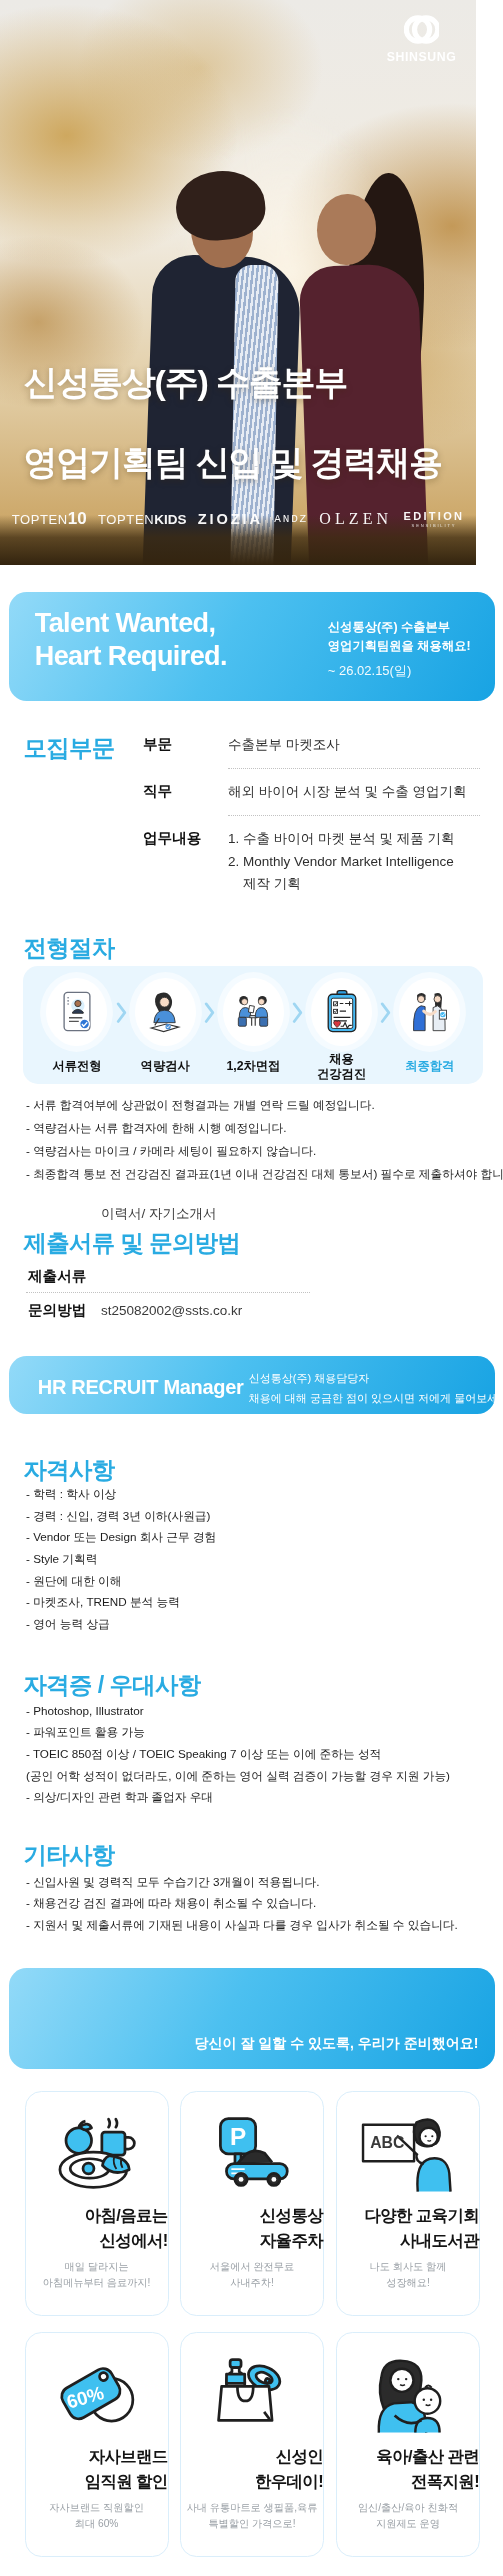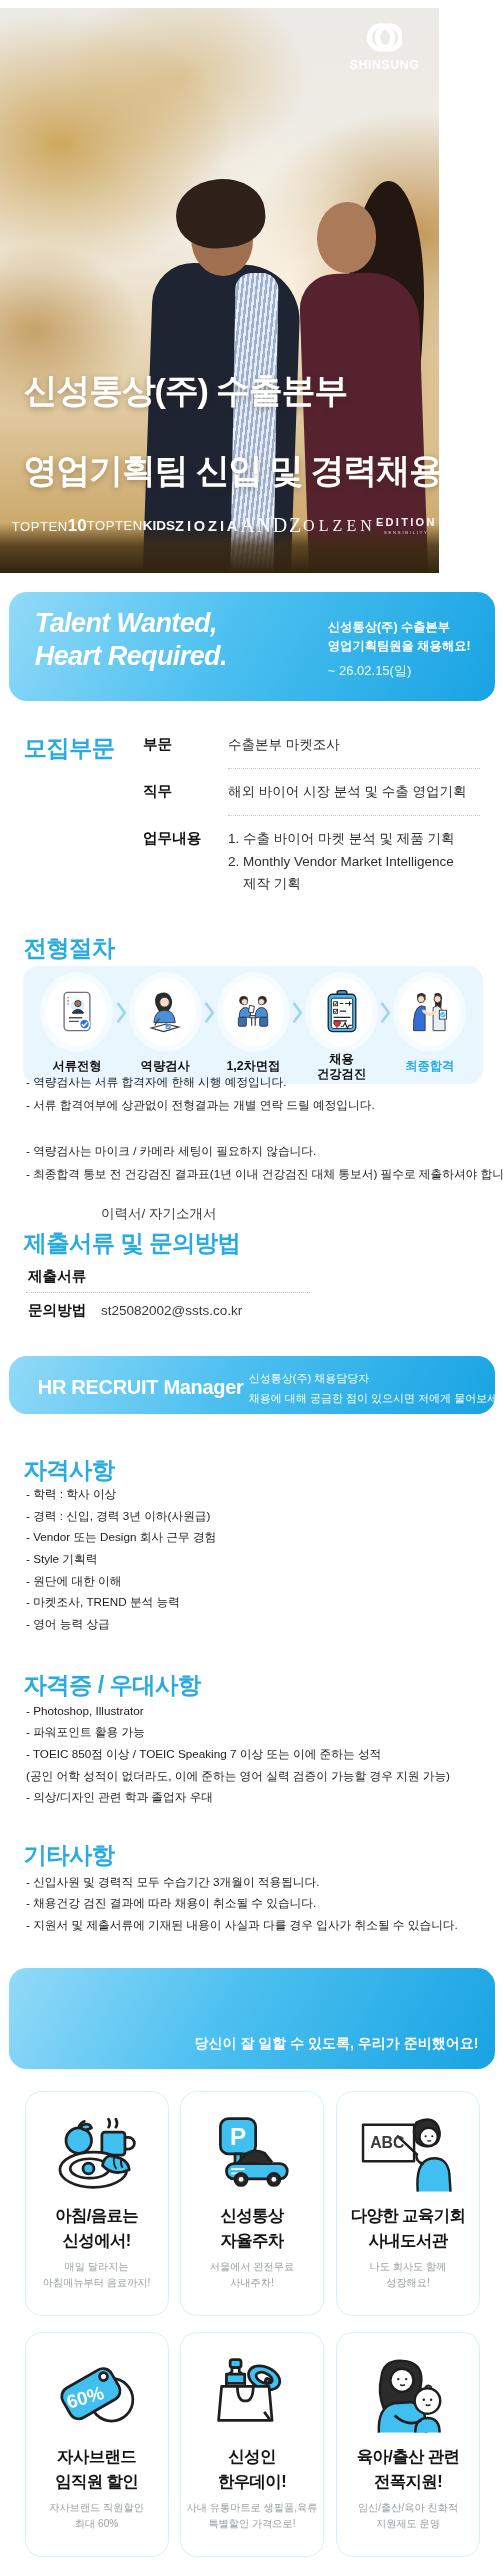--- a/index.html
+++ b/index.html
@@ -5,21 +5,21 @@
   :root{
     --accent:#29abe2;
     --icon-blue:#3fc0f0;
     --grad:linear-gradient(120deg,#93daf8 0%,#4cc0f0 45%,#18a3e3 100%);
   }
   html,body{margin:0;padding:0;background:#fff;}
   .page{position:relative;width:503px;height:2576px;margin:0 auto;background:#fff;
         font-family:"Liberation Sans","DejaVu Sans",sans-serif;overflow:hidden;}
 
   
-  .hero{position:absolute;left:0;top:8px;width:439px;height:565px;overflow:hidden;
+  .hero{position:absolute;left:0;top:0;width:476px;height:565px;overflow:hidden;
     background:
       radial-gradient(ellipse 152px 123px at 8% 57%, rgba(170,115,35,.55), transparent 70%),
       radial-gradient(ellipse 252px 193px at 14% 24%, rgba(198,151,62,.8), transparent 68%),
       radial-gradient(ellipse 176px 135px at 42% 12%, rgba(205,164,85,.5), transparent 70%),
       radial-gradient(ellipse 252px 181px at 95% 40%, rgba(180,125,42,.75), transparent 68%),
       radial-gradient(ellipse 228px 135px at 78% 63%, rgba(190,140,55,.55), transparent 70%),
       linear-gradient(180deg,#eceae6 0%,#f1ece2 40%,#e3cfa8 68%,#c59b55 100%);}
   .hero-flare{position:absolute;left:176px;top:105px;width:222px;height:351px;
       background:radial-gradient(closest-side,rgba(255,248,235,.8),transparent);filter:blur(7px);}
   .figures{position:absolute;inset:0;filter:blur(0.6px);}
@@ -45,28 +45,28 @@
   .logo-text{font-size:12.3px;font-weight:800;letter-spacing:0.6px;color:#fff;}
   .hero-title{position:absolute;left:23.4px;color:#fff;font-weight:800;font-size:34px;
       letter-spacing:-1.2px;text-shadow:0 1.8px 5.9px rgba(60,40,10,.35);white-space:nowrap;}
   .brands{position:absolute;left:11.7px;right:11.7px;bottom:36px;display:flex;
       justify-content:space-between;align-items:center;color:#fff;}
   .brand{white-space:nowrap;opacity:.96;}
   .b-thin{font-weight:300;font-size:13px;letter-spacing:0.6px;}
   .b-bold10{font-weight:800;font-size:17px;}
   .b-boldkids{font-weight:800;font-size:13.5px;}
   .b-ziozia{font-weight:800;font-size:14.6px;letter-spacing:2.9px;}
-  .b-serif{font-family:Liberation Serif, serif;font-size:20px;letter-spacing:1.8px;}
+  .b-serif{font-family:Liberation Mono, monospace;font-size:11px;letter-spacing:1.8px;}
   .b-serif2{font-family:"Liberation Serif","DejaVu Serif",serif;font-size:16px;letter-spacing:4.1px;}
   .b-edition{font-weight:800;font-size:11px;letter-spacing:2.3px;display:block;}
   .b-edition-sub{display:block;font-size:4.1px;letter-spacing:1.8px;opacity:.85;text-align:center;margin-top:1.2px;}
 
   
   .blue-card{position:absolute;left:8.8px;width:486px;border-radius:17.6px;background:var(--grad);}
-  .tw-headline{position:absolute;left:26px;top:15px;color:#fff;font-weight:800;font-size:27px;line-height:33px;letter-spacing:-0.6px;font-style:italic;}
+  .tw-headline{position:absolute;left:26px;top:15px;color:#fff;font-weight:800;font-size:27px;line-height:33px;letter-spacing:-0.6px;}
   .tw-side{position:absolute;left:319px;top:26px;color:#fff;font-size:12.3px;line-height:19.3px;font-weight:600;}
   .tw-side-date{font-size:13px;font-weight:400;display:block;margin-top:4.7px;opacity:.95;}
 
   
   .sec-h{position:absolute;left:23.4px;color:var(--accent);font-size:23.4px;font-weight:800;letter-spacing:-0.6px;white-space:nowrap;}
   .row-label{position:absolute;left:143px;font-size:14.6px;font-weight:800;color:#111;white-space:nowrap;}
   .row-val{position:absolute;left:228px;font-size:13.5px;color:#2e2e2e;white-space:nowrap;}
   .dotline{position:absolute;border-top:1.8px dotted #c2c2c2;}
   .s-label{position:absolute;left:28px;font-size:14.6px;font-weight:800;color:#111;white-space:nowrap;text-align:right;}
   .s-val{position:absolute;left:101px;font-size:13.5px;color:#3a3a3a;white-space:nowrap;}
@@ -87,21 +87,21 @@
   
   .hrb-title{position:absolute;left:29px;top:20px;color:#fff;font-size:20px;font-weight:800;letter-spacing:-0.3px;text-align:right;}
   .hrb-side{position:absolute;left:240px;top:11.7px;color:#fff;font-size:11px;line-height:20px;font-weight:500;white-space:nowrap;}
   .sup-headline{position:absolute;left:29px;top:15px;color:#fff;font-weight:800;font-size:26px;line-height:30px;letter-spacing:-0.6px;}
   .sup-side{position:absolute;right:16.4px;bottom:16.4px;color:#fff;font-size:14px;font-weight:600;white-space:nowrap;}
 
   
   .bcard{position:absolute;width:144px;height:225px;background:#fff;border:1.8px solid #daeefb;
       border-radius:16.4px;box-sizing:border-box;}
   .bicon{height:110px;display:flex;align-items:center;justify-content:center;padding-top:14px;box-sizing:border-box;}
-  .btitle{margin-top:1.2px;text-align:center;font-size:16.4px;font-weight:800;line-height:24.6px;color:#141414;letter-spacing:-0.6px;}
+  .btitle{margin-top:1.2px;text-align:right;font-size:16.4px;font-weight:800;line-height:24.6px;color:#141414;letter-spacing:-0.6px;}
   .bdesc{margin-top:7px;text-align:center;font-size:10.2px;line-height:16px;color:#9aa0a6;}
 </style>
 </head>
 <body>
 
 <div class="page">
 
   <div class="hero">
     <div class="hero-flare"></div>
     <div class="figures">
@@ -277,21 +277,21 @@
             <path d="M71 56 l2 3 l5 -6" stroke="#fff" stroke-width="2" fill="none"></path>
         </svg>
       </div>
       <div class="plabel">
           <span>최종합격</span>
         </div>
     </div>
   </div>
 
   <div class="note" style="top:1098px;">- 서류 합격여부에 상관없이 전형결과는 개별 연락 드릴 예정입니다.</div>
-  <div class="note" style="top:1075px;">- 역량검사는 서류 합격자에 한해 시행 예정입니다.</div>
+  <div class="note" style="top:1121px;">- 역량검사는 서류 합격자에 한해 시행 예정입니다.</div>
   <div class="note" style="top:1144px;">- 역량검사는 마이크 / 카메라 세팅이 필요하지 않습니다.</div>
   <div class="note" style="top:1167px;">- 최종합격 통보 전 건강검진 결과표(1년 이내 건강검진 대체 통보서) 필수로 제출하셔야 합니다.</div>
 
   <div class="sec-h" style="top:1227px;">제출서류 및 문의방법</div>
   <div class="s-label" style="top:1267px;">제출서류</div>
   <div class="s-val" style="top:1205px;text-align:right;">이력서/ 자기소개서</div>
   <div class="dotline" style="left:26px;top:1292px;width:284px;"></div>
   <div class="s-label" style="top:1301px;">문의방법</div>
   <div class="s-val" style="top:1303px;">st25082002@ssts.co.kr</div>
 

